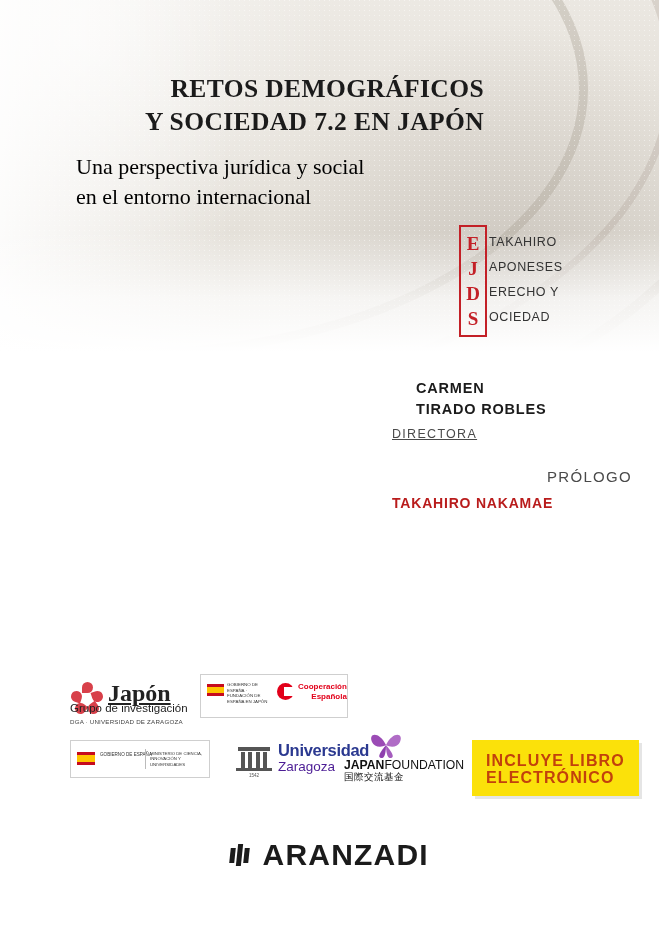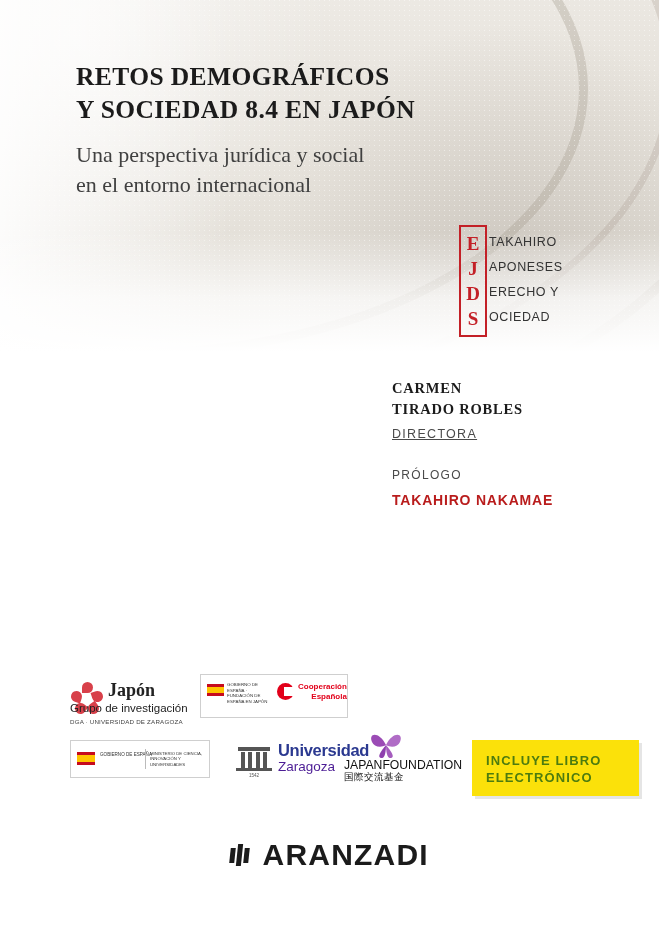--- a/index.html
+++ b/index.html
@@ -69,28 +69,29 @@
     top: 60px;
     width: 420px;
   }
   .title-main {
     font-family: "Liberation Serif", serif;
     font-weight: bold;
     font-size: 25.5px;
     line-height: 1.30;
     letter-spacing: 0.4px;
     color: #1b1b1b;
-    margin: 0;
+    margin: 12px;
+    text-align: right;
   }
   .title-sub {
     font-family: "Liberation Serif", serif;
     font-weight: normal;
     font-size: 22px;
     line-height: 1.33;
-    color: #404040;
+    color: #000000;
     margin: 14px 0 0 0;
   }
 
   
   .ejds {
     position: absolute;
     left: 459px;
     top: 225px;
     width: 120px;
     height: 115px;
@@ -124,46 +125,48 @@
   }
 
   
   .credits {
     position: absolute;
     left: 392px;
     top: 378px;
     width: 240px;
   }
   .credit-name {
-    font-family: Liberation Serif, serif;
+    font-family: Liberation Sans, sans-serif;
     font-weight: bold;
     font-size: 14.5px;
     letter-spacing: 0.8px;
     color: #1b1b1b;
     line-height: 1.42;
+    margin-left: 24px;
   }
   .credit-role {
     margin-top: 8px;
     font-family: "Liberation Sans", sans-serif;
     font-size: 12.5px;
     letter-spacing: 1.3px;
     color: #4a4a4a;
     text-decoration: underline;
   }
   .prologue {
     position: absolute;
     left: 392px;
     top: 468px;
     width: 240px;
   }
   .prologue-label {
     font-family: "Liberation Sans", sans-serif;
-    font-size: 12px;
+    font-size: 15px;
     letter-spacing: 1.3px;
     color: #4a4a4a;
+    text-align: right;
   }
   .prologue-name {
     margin-top: 10px;
     font-family: "Liberation Sans", sans-serif;
     font-weight: bold;
     font-size: 14px;
     letter-spacing: 0.8px;
     color: #b91c1c;
   }
 
@@ -172,21 +175,21 @@
 
   .logo-japon { position: absolute; left: 70px; top: 12px; width: 125px; height: 52px; }
   .sakura { position: absolute; left: 0; top: 2px; width: 36px; height: 34px; }
   .petal {
     position: absolute; width: 11px; height: 11px; border-radius: 50% 50% 50% 0;
     background: #d8404a;
   }
   .logo-japon .jp-text {
     position: absolute; left: 38px; top: 0;
     font-family: "Liberation Serif", serif;
-    font-weight: bold; font-size: 18px; color: #222;
+    font-weight: bold; font-size: 24px; color: #222; text-decoration: underline;
   }
   .logo-japon .jp-sub {
     position: absolute; left: 0; top: 22px;
     font-family: "Liberation Sans", sans-serif;
     font-size: 11.5px; color: #222;
   }
   .logo-japon .jp-sub2 {
     position: absolute; left: 0; top: 38px;
     font-family: "Liberation Sans", sans-serif;
     font-size: 6.2px; letter-spacing: 0.2px; color: #444;
@@ -218,42 +221,42 @@
   .uni-seal .col { position: absolute; bottom: 8px; width: 4px; height: 16px; background: #555; }
   .uni-seal .roof { position: absolute; left: 2px; top: 9px; width: 32px; height: 4px; background: #555; }
   .uni-seal .base { position: absolute; left: 0px; bottom: 5px; width: 36px; height: 3px; background: #555; }
   .uni-seal .lbl { position: absolute; left: 0; bottom: -2px; width: 36px; text-align: center; font-size: 4.6px; color: #555; font-family: "Liberation Sans", sans-serif; }
   .uni-t1 { position: absolute; left: 42px; top: 7px; font-size: 16.5px; font-weight: bold; color: #2b3990; font-family: "Liberation Sans", sans-serif; letter-spacing: -0.3px;}
   .uni-t2 { position: absolute; left: 42px; top: 25px; font-size: 13.5px; color: #4c1d95; font-family: "Liberation Sans", sans-serif; }
 
   .logo-jf { position: absolute; left: 344px; top: 62px; width: 92px; height: 54px; }
   .jf-butterfly { position: absolute; left: 24px; top: -1px; width: 36px; height: 30px; }
   .jf-t1 { position: absolute; left: 0; top: 28px; font-size: 12.2px; font-family: "Liberation Sans", sans-serif; color: #111; }
-  .jf-t1 b { font-weight: normal; }
+  .jf-t1 b { font-weight: bold; }
   .jf-t2 { position: absolute; left: 0; top: 41px; font-size: 9.5px; font-family: "Liberation Sans", sans-serif; color: #111; letter-spacing: 0.5px; }
 
   
   .badge {
     position: absolute;
     left: 472px;
     top: 740px;
     width: 167px;
     height: 56px;
     background: #fbe10a;
     box-shadow: 3px 3px 0 rgba(0,0,0,0.10);
   }
   .badge-text {
     position: absolute;
     left: 14px; top: 12px;
     font-family: "Liberation Sans", sans-serif;
-    font-size: 13px;
+    font-size: 16px;
     font-weight: bold;
     letter-spacing: 1.1px;
     line-height: 17px;
-    color: #4d7c0f;
+    color: #c2410c;
     white-space: pre-line;
   }
 
   
   .publisher {
     position: absolute;
     left: 0; top: 838px;
     width: 659px;
     text-align: center;
   }
@@ -295,21 +298,21 @@
     <div class="ripple r5"></div>
     <div class="ripple r6"></div>
     <div class="grain"></div>
     <div class="sand-left-fade"></div>
     <div class="sand-fade"></div>
   </div>
 
   <div class="title-block">
     <div class="title-main">
       <div>RETOS DEMOGRÁFICOS</div>
-      <div>Y SOCIEDAD 8.4 EN JAPÓN</div>
+      <div>Y SOCIEDAD 7.2 EN JAPÓN</div>
     </div>
     <div class="title-sub">
       <div>Una perspectiva jurídica y social</div>
       <div>en el entorno internacional</div>
     </div>
   </div>
 
   <div class="ejds">
     <div class="ejds-bar"></div>
     <div class="ejds-letters">

